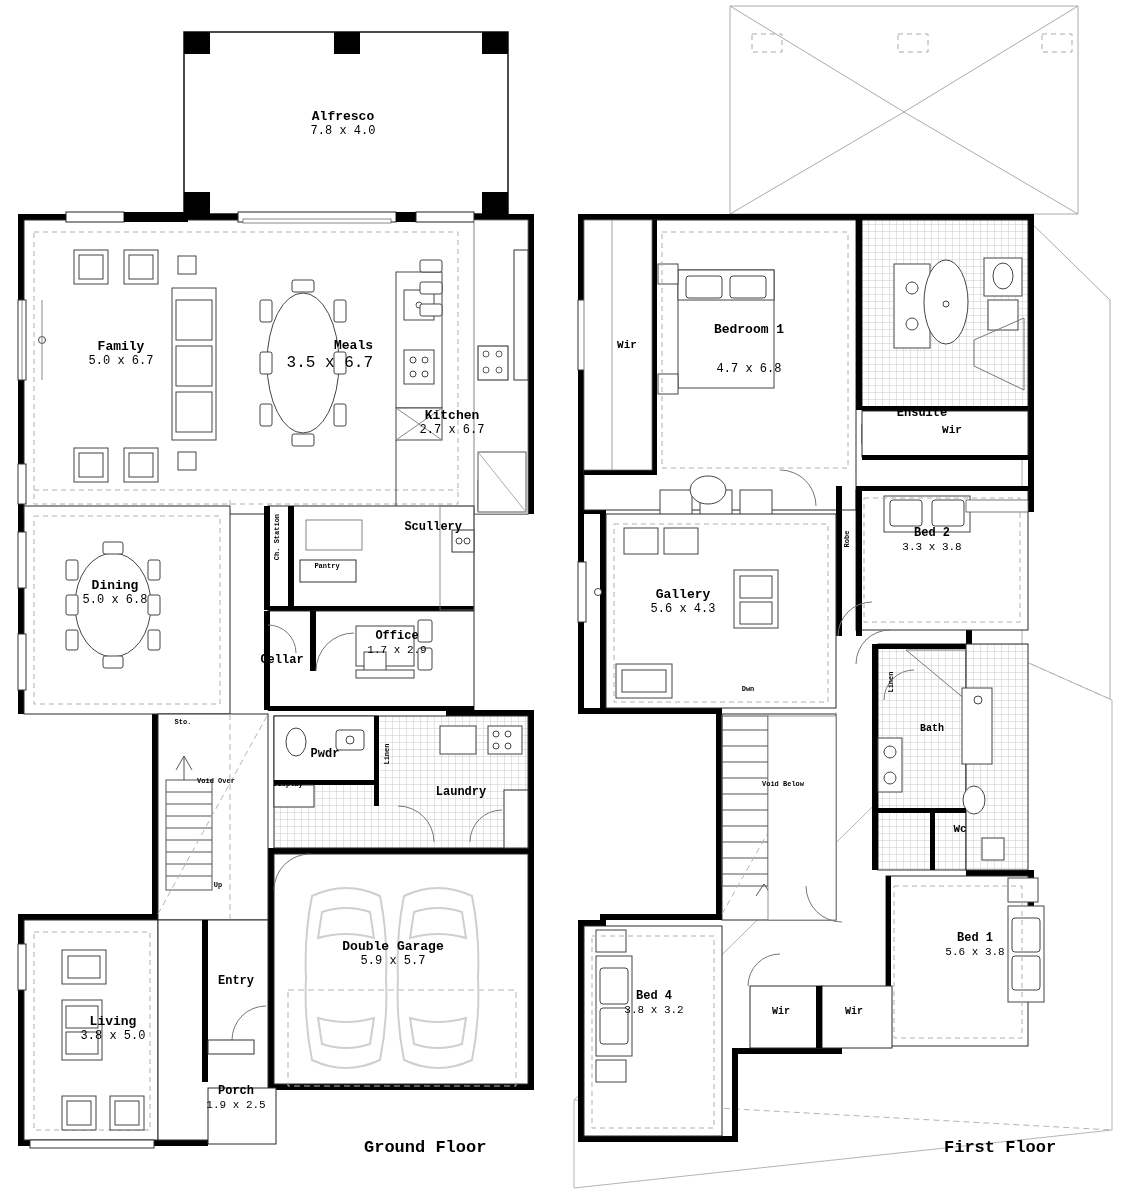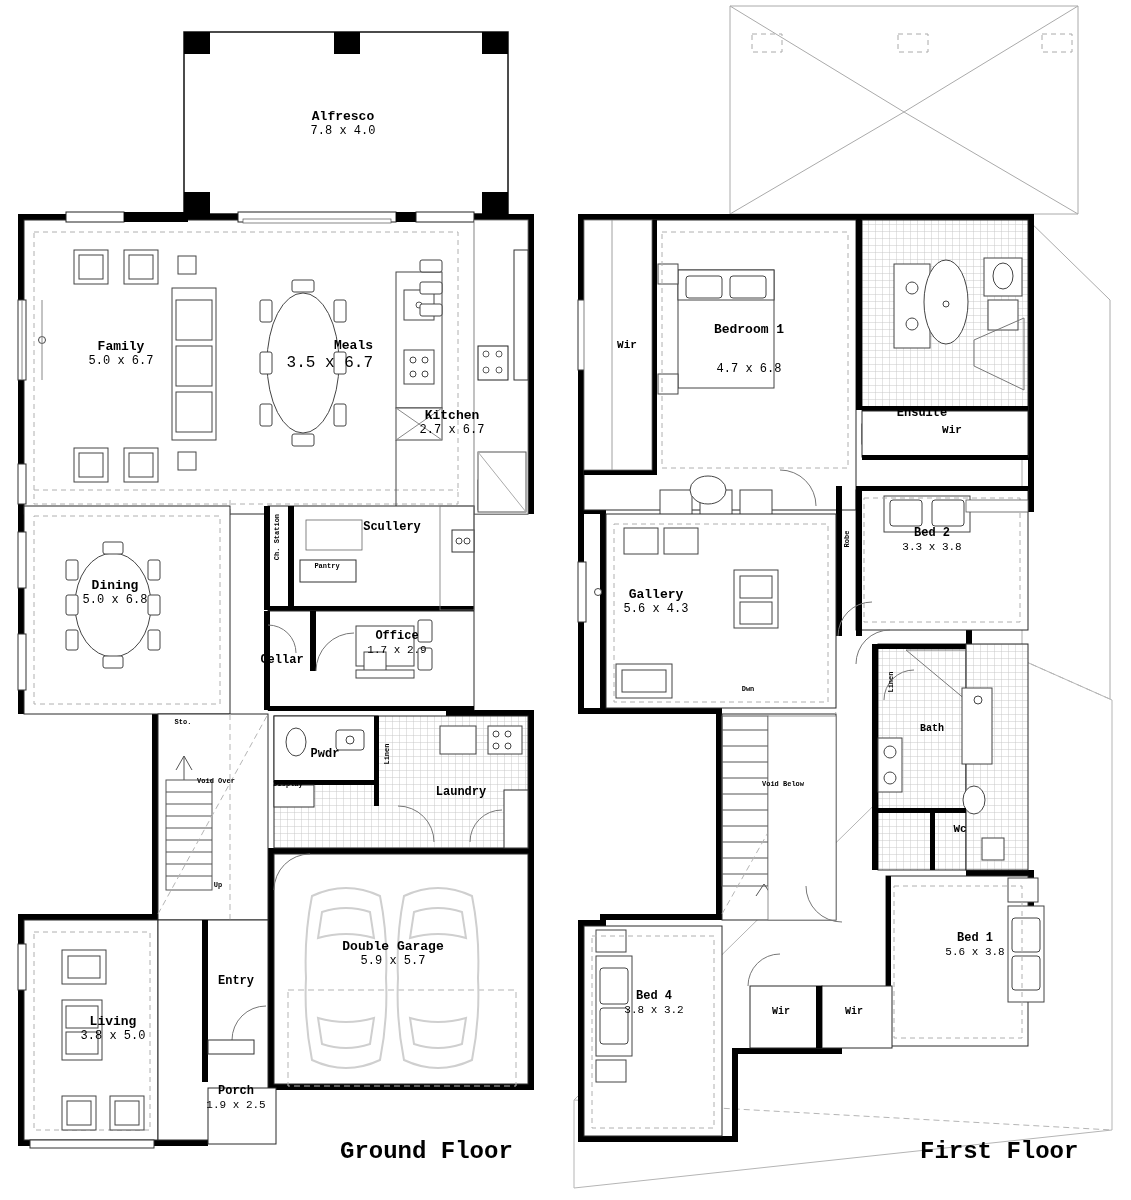--- a/index.html
+++ b/index.html
@@ -1,20 +1,20 @@
 <!DOCTYPE html>
 <html><head>
 <meta charset="utf-8">
 <style>
   html,body{margin:0;padding:0;background:#ffffff;}
   body{width:1131px;height:1200px;position:relative;font-family:"Liberation Sans",sans-serif;color:#000;}
   #plan{position:absolute;left:0;top:0;width:1131px;height:1168px;font-family:Liberation Mono, monospace;}
   .lbl{position:absolute;text-align:center;line-height:1.15;}
   .rname{font-weight:bold;}
-  .floor-title{position:absolute;font-size:24px;font-weight:bold;}
+  .floor-title{position:absolute;font-size:17px;font-weight:bold;margin-left:24px;}
   svg{display:block;}
 </style>
 </head>
 <body>
 
 <div id="plan">
 
 <svg width="1131" height="1200" viewBox="0 0 1131 1200">
   <defs>
     <pattern id="tilehatch" width="7" height="7" patternUnits="userSpaceOnUse">
@@ -495,21 +495,21 @@
         <div style="font-size: 12px;">5.0 x 6.7</div>
       </div>
       <div class="lbl" style="left: 233px; top: 339px; width: 140px; font-size: 13px; text-align: right;">
         <div class="rname">Meals</div>
         <div style="font-size: 16px;">3.5 x 6.7</div>
       </div>
       <div class="lbl" style="left: 382px; top: 409px; width: 140px; font-size: 13px;">
         <div class="rname">Kitchen</div>
         <div style="font-size: 12px;">2.7 x 6.7</div>
       </div>
-      <div class="lbl" style="left: 322px; top: 521px; width: 140px; font-size: 12px;">
+      <div class="lbl" style="left: 322px; top: 521px; width: 140px; font-size: 12px; text-align: right;">
         <div class="rname">Scullery</div>
       </div>
       <div class="lbl" style="left: 257px; top: 562px; width: 140px; font-size: 7px;">
         <div class="rname">Pantry</div>
       </div>
       <div class="lbl" style="left: 207px; top: 533px; width: 140px; font-size: 7px; transform: rotate(-90deg);">
         <div class="rname">Ch. Station</div>
       </div>
       <div class="lbl" style="left: 45px; top: 579px; width: 140px; font-size: 13px;">
         <div class="rname">Dining</div>
@@ -571,21 +571,21 @@
       <div class="lbl" style="left: 882px; top: 424px; width: 140px; font-size: 11px;">
         <div class="rname">Wir</div>
       </div>
       <div class="lbl" style="left: 862px; top: 527px; width: 140px; font-size: 12px;">
         <div class="rname">Bed 2</div>
         <div style="font-size: 11px;">3.3 x 3.8</div>
       </div>
       <div class="lbl" style="left: 777px; top: 535px; width: 140px; font-size: 7px; transform: rotate(-90deg);">
         <div class="rname">Robe</div>
       </div>
-      <div class="lbl" style="left: 586px; top: 588px; width: 140px; font-size: 13px;">
+      <div class="lbl" style="left: 613px; top: 588px; width: 140px; font-size: 13px;">
         <div class="rname">Gallery</div>
         <div style="font-size: 12px;">5.6 x 4.3</div>
       </div>
       <div class="lbl" style="left: 821px; top: 678px; width: 140px; font-size: 7px; transform: rotate(-90deg);">
         <div class="rname">Linen</div>
       </div>
       <div class="lbl" style="left: 862px; top: 723px; width: 140px; font-size: 10px;">
         <div class="rname">Bath</div>
       </div>
       <div class="lbl" style="left: 678px; top: 685px; width: 140px; font-size: 7px;">

